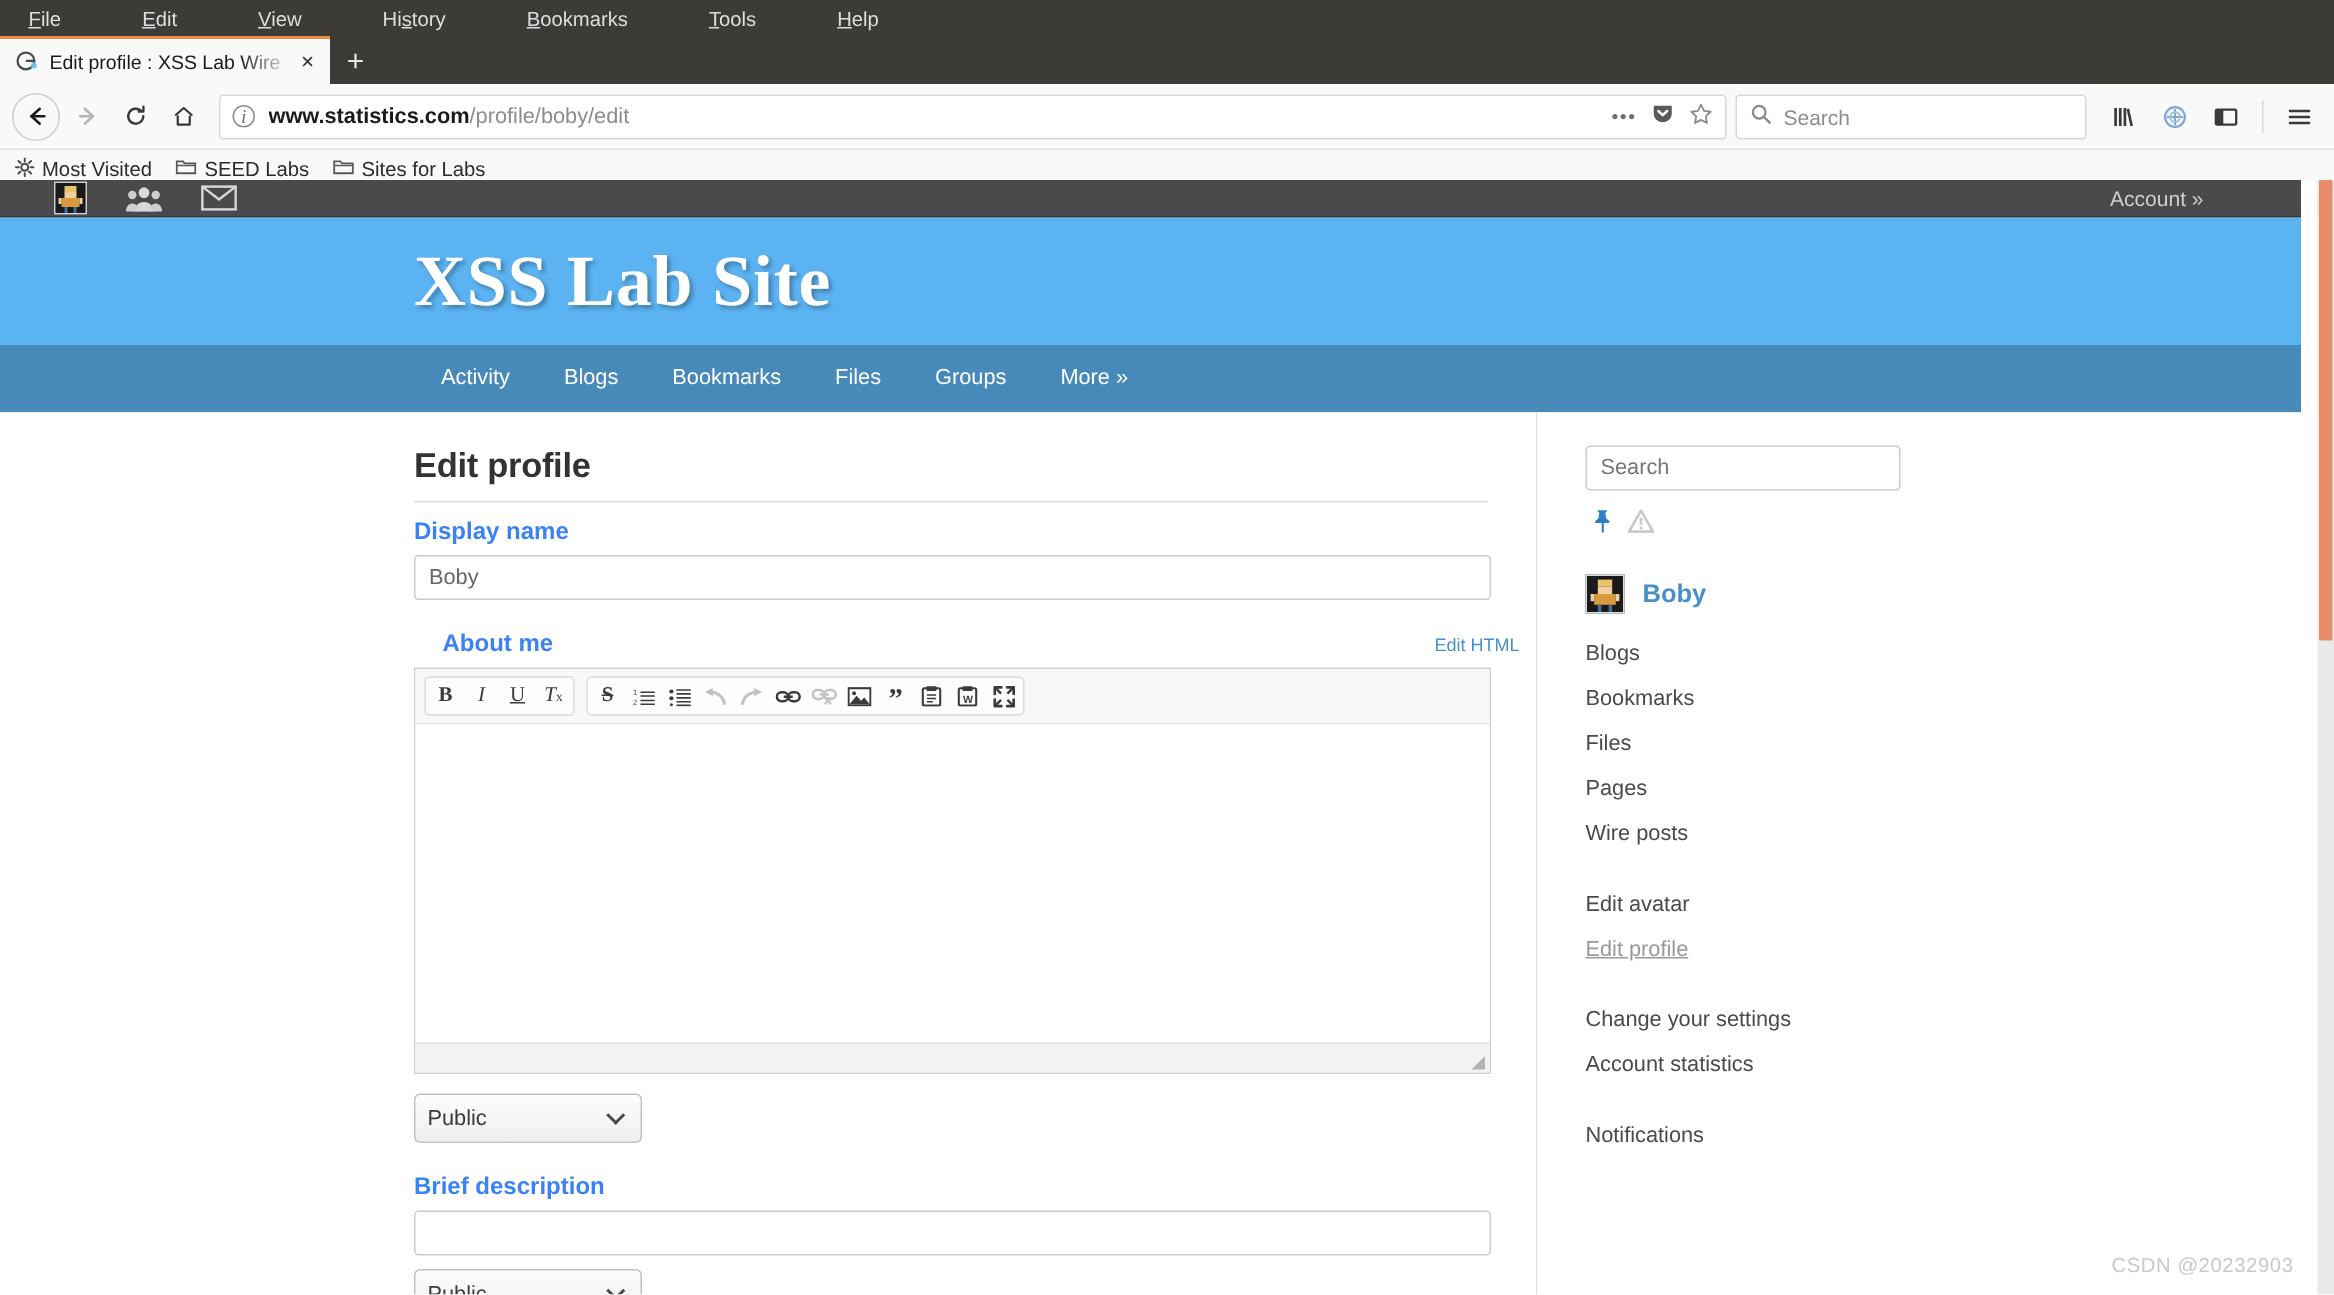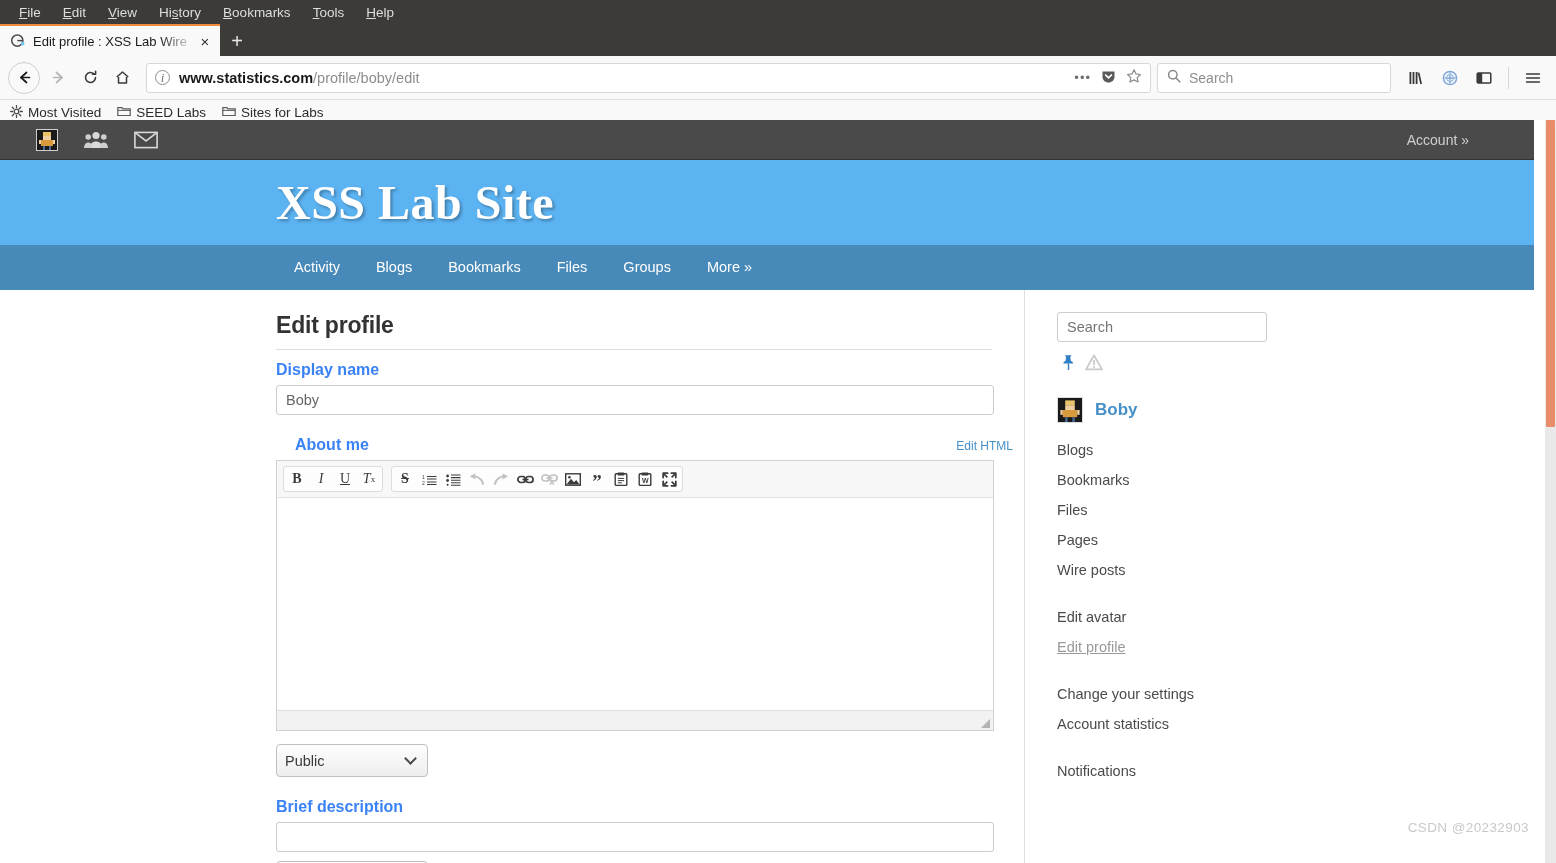--- a/index.html
+++ b/index.html
@@ -11,20 +11,21 @@
     -webkit-font-smoothing:antialiased;
   }
 
   
   #browser { width:1556px; height:863px; position:relative; }
 
   .menubar {
     height:24px; background:#3c3b37; color:#dedede;
     display:flex; align-items:center; padding-left:8px;
     font-size:13.5px;
+    gap:32px;
   }
   .menubar .mi { padding:0 11px; cursor:default; white-space:nowrap; }
   .menubar .mi u { text-decoration:underline; }
 
   .tabstrip {
     height:32px; background:#3c3b37; display:flex; align-items:flex-end;
     position:relative;
   }
   .tab {
     width:220px; height:32px; background:#f9f9fa; position:relative;
@@ -92,21 +93,21 @@
   .bmk { display:flex; align-items:center; gap:5px; padding:0 8px 0 0; margin-right:8px; }
   .bmk .bicon { font-size:12px; color:#5a5a5a; }
 
   
   #page {
     position:absolute; left:0; top:120px; width:1545px; height:743px;
     background:#fff; overflow:hidden;
   }
 
   .elgg-topbar {
-    height:40px; background:#4a4a4a; display:flex; align-items:center;
+    height:25px; background:#4a4a4a; display:flex; align-items:center;
     padding:0 14px; border-bottom:1px solid #333;
   }
   .elgg-topbar .tbleft { display:flex; align-items:center; gap:26px; margin-left:22px;}
   .tb-avatar {
     width:22px;height:22px;background:#1d1d1d;border:1px solid #cfcfcf;
     display:flex;align-items:center;justify-content:center;overflow:hidden;
   }
   .tb-icon { color:#d9d9d9; display:flex; align-items:center; }
   .elgg-topbar .tbright {
     margin-left:auto; color:#cfcfcf; font-size:14px; padding-right:62px;
@@ -214,21 +215,21 @@
   .side-list { list-style:none; margin:0; padding:0; }
   .side-list li { margin:0; }
   .side-list a {
     display:block; font-size:14.5px; color:#4a4a4a; text-decoration:none;
     padding:7px 0;
   }
   .side-list a.active { color:#999; text-decoration:underline; }
   .side-gap { height:17px; }
 
   .watermark {
-    position:absolute; right:16px; bottom:28px; color:#c9c9c9;
+    position:absolute; right:16px; bottom:12px; color:#c9c9c9;
     font-size:13.5px; letter-spacing:0.4px;margin-top:23px;
   }
 
   
   .pscroll {
     position:absolute; right:0; top:120px; width:11px; height:743px;
     background:#e9e9e9;
   }
   .pscroll .thumb {
     position:absolute; left:1px; top:0; width:9px; height:307px;

